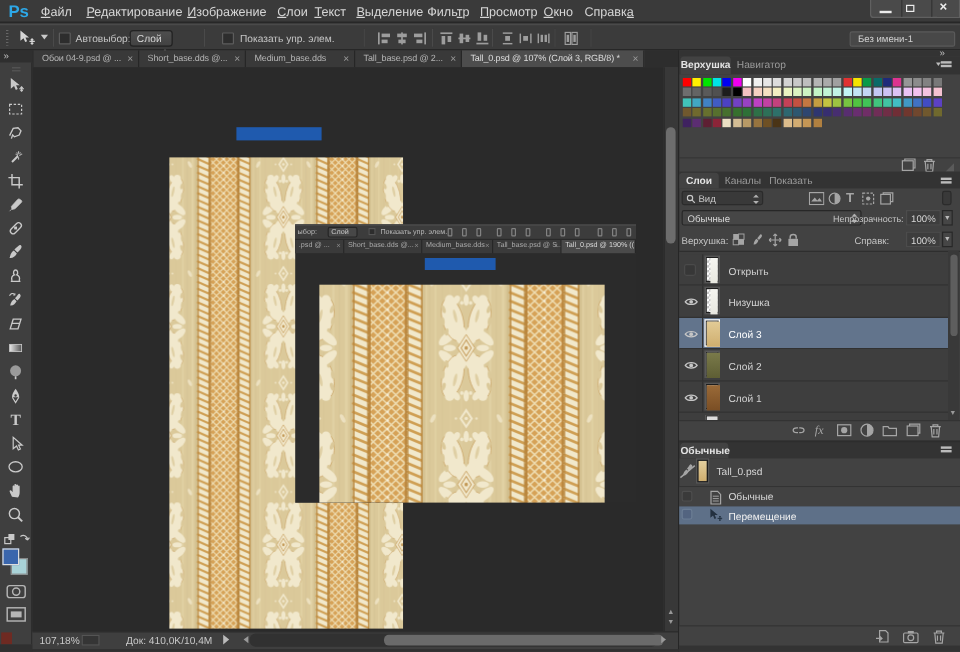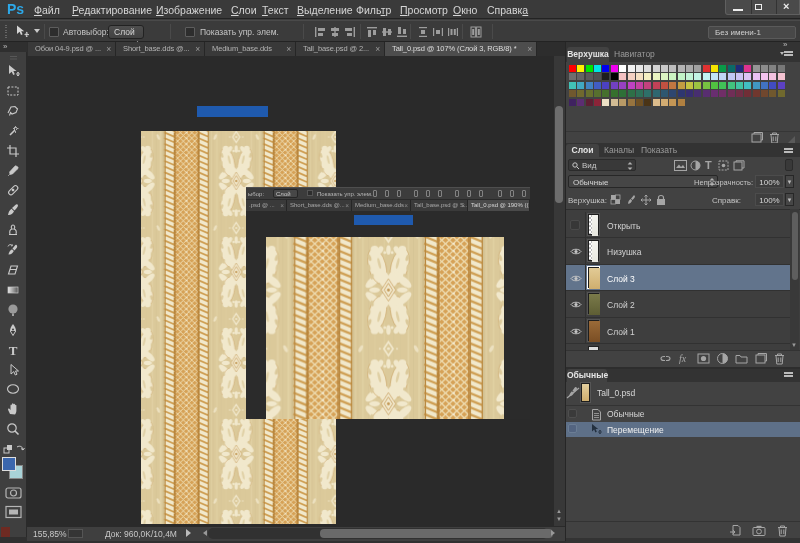--- a/index.html
+++ b/index.html
@@ -474,23 +474,23 @@
     </pattern>
     <rect x="0" y="0" width="238" height="182" fill="url(#wpB)"></rect>
   </svg>
 
 <div style="position:absolute;left:553px;top:56px;width:12px;height:470px;background:#383838;border-left:1px solid #2a2a2a"></div>
 <div style="position:absolute;left:555px;top:106px;width:8px;height:97px;background:#6d6d6d;border-radius:4px"></div>
 <div style="position:absolute;left:556px;top:508px;color:#999;font-size:6px">▲</div>
 <div style="position:absolute;left:556px;top:516px;color:#999;font-size:6px">▼</div>
 
 <div style="position:absolute;left:27px;top:526px;width:538px;height:15px;background:#3f3f3f;border-top:1px solid #2a2a2a"></div>
-<div style="position:absolute;left:33px;top:529px;color:#c8c8c8;font-size:8.5px">155,85%</div>
+<div style="position:absolute;left:33px;top:529px;color:#c8c8c8;font-size:8.5px">107,18%</div>
 <div style="position:absolute;left:68px;top:529px;width:15px;height:9px;background:#353535;border:1px solid #555"></div>
-<div style="position:absolute;left:105px;top:529px;color:#c8c8c8;font-size:8.5px">Док: 960,0K/10,4M</div>
+<div style="position:absolute;left:105px;top:529px;color:#c8c8c8;font-size:8.5px">Док: 410,0K/10,4M</div>
 <div style="position:absolute;left:186px;top:529px;width:0;height:0;border:4px solid transparent;border-left:5px solid #bbb"></div>
 <div style="position:absolute;left:200px;top:530px;width:0;height:0;border:3.5px solid transparent;border-right:4.5px solid #999"></div>
 <div style="position:absolute;left:208px;top:528px;width:340px;height:11px;background:#313131;border-radius:5px"></div>
 <div style="position:absolute;left:320px;top:529px;width:233px;height:9px;background:#6a6a6a;border-radius:4px"></div>
 <div style="position:absolute;left:551px;top:530px;width:0;height:0;border:3.5px solid transparent;border-left:4.5px solid #999"></div>
 
 <div style="position:absolute;left:566px;top:42px;width:234px;height:501px;background:#424242"></div>
 <div style="position:absolute;left:565px;top:42px;width:1px;height:501px;background:#262626"></div>
 <div style="position:absolute;left:566px;top:42px;width:234px;height:5px;background:#333"></div>
 <div style="position:absolute;left:783px;top:40px;color:#bbb;font-size:8px">»</div>

